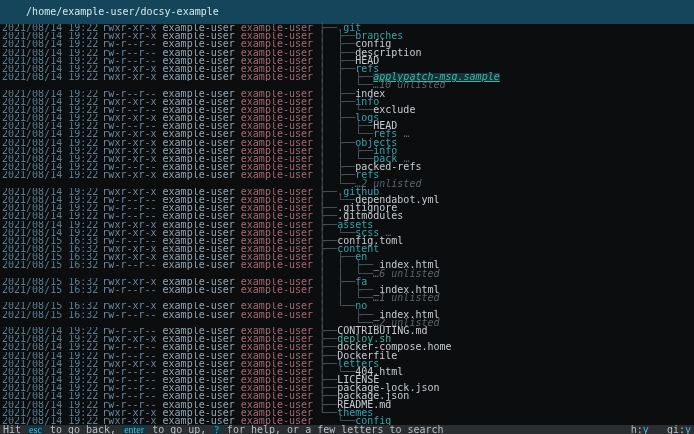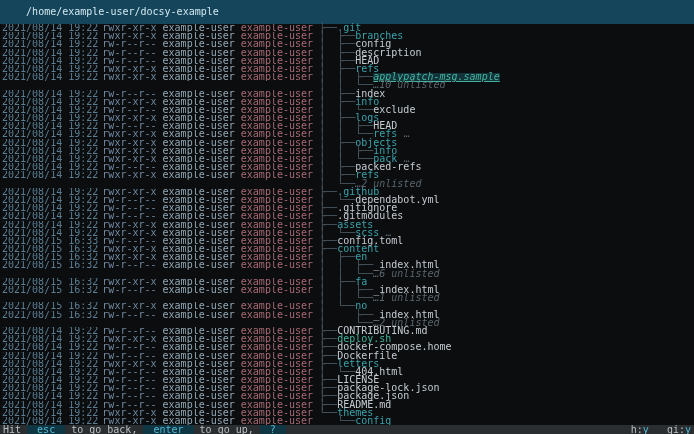--- a/index.html
+++ b/index.html
@@ -41,22 +41,23 @@
     margin-top: auto;
     background: var(--hint-background, #2a2e31);
     color: var(--hint-text, #b9bfc4);
     display: flex; align-items: center;
     white-space: pre;
     padding: 0 3px;
   }
   .key {
     color: var(--key-text, #54b7d3);
     background: var(--key-background, #0f3643);
-    padding: 0 10px;
+    padding: 0 2px;
     border-radius: 1px;
+    font-family: Liberation Serif, serif;
   }
   .flags { margin-left: auto; white-space: pre; }
   .flag-label { color: var(--hint-text, #b9bfc4); }
   .flag-value { color: var(--key-text, #54b7d3); }
 </style>
 </head>
 <body>
 
 <div class="screen">
 
@@ -116,16 +117,17 @@
       <div class="row"><span class="col date">2021/08/14 19:22</span><span class="col perms">rwxr-xr-x</span><span class="col owner">example-user</span><span class="col group">example-user</span><span class="tree">   └──</span><span class="name dir">config</span></div>
     </div>
 
   <div class="hintbar">
     <span>Hit </span>
     <span class="key">esc</span>
     <span> to go back, </span>
     <span class="key">enter</span>
     <span> to go up, </span>
     <span class="key">?</span>
+    <span> for help, or a few letters to search</span>
     <span class="flags"><span class="flag-label">h:</span><span class="flag-value">y</span><span>   </span><span class="flag-label">gi:</span><span class="flag-value">y</span></span>
   </div>
 
 </div>
 
 </body></html>

